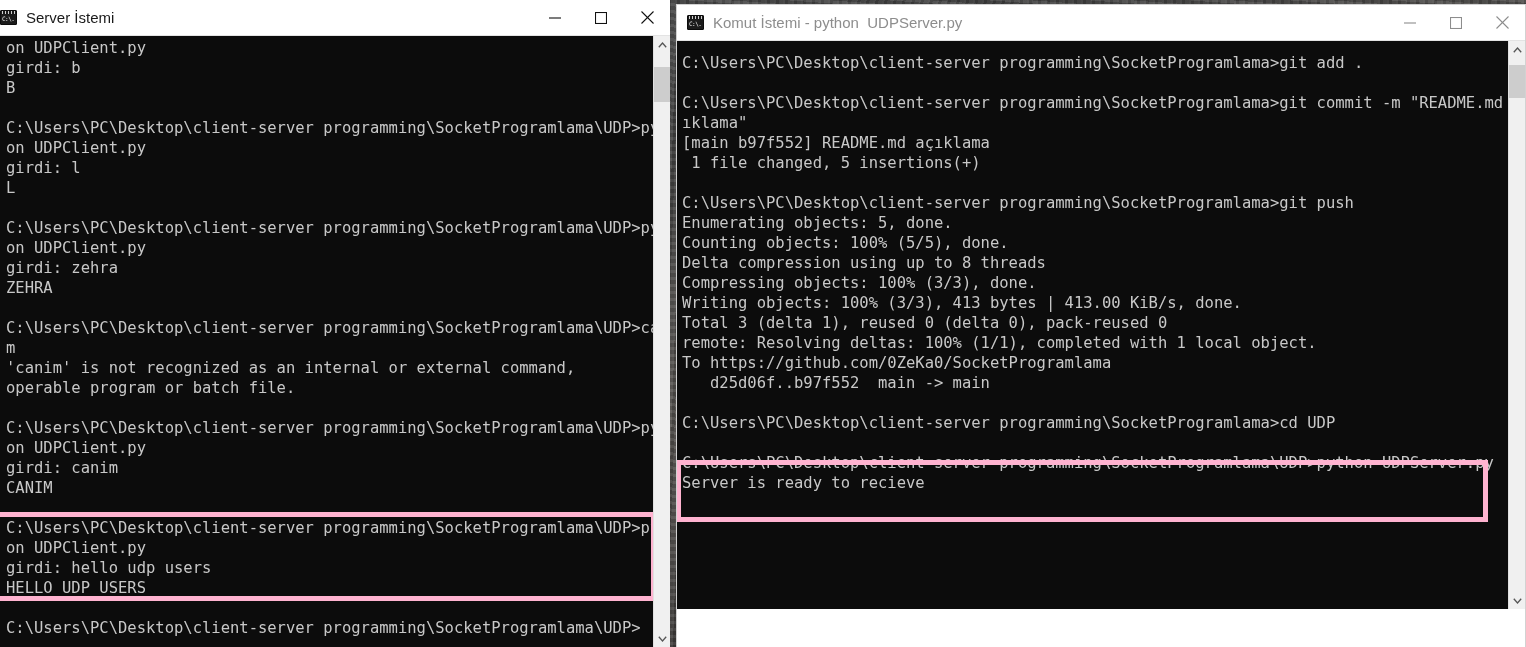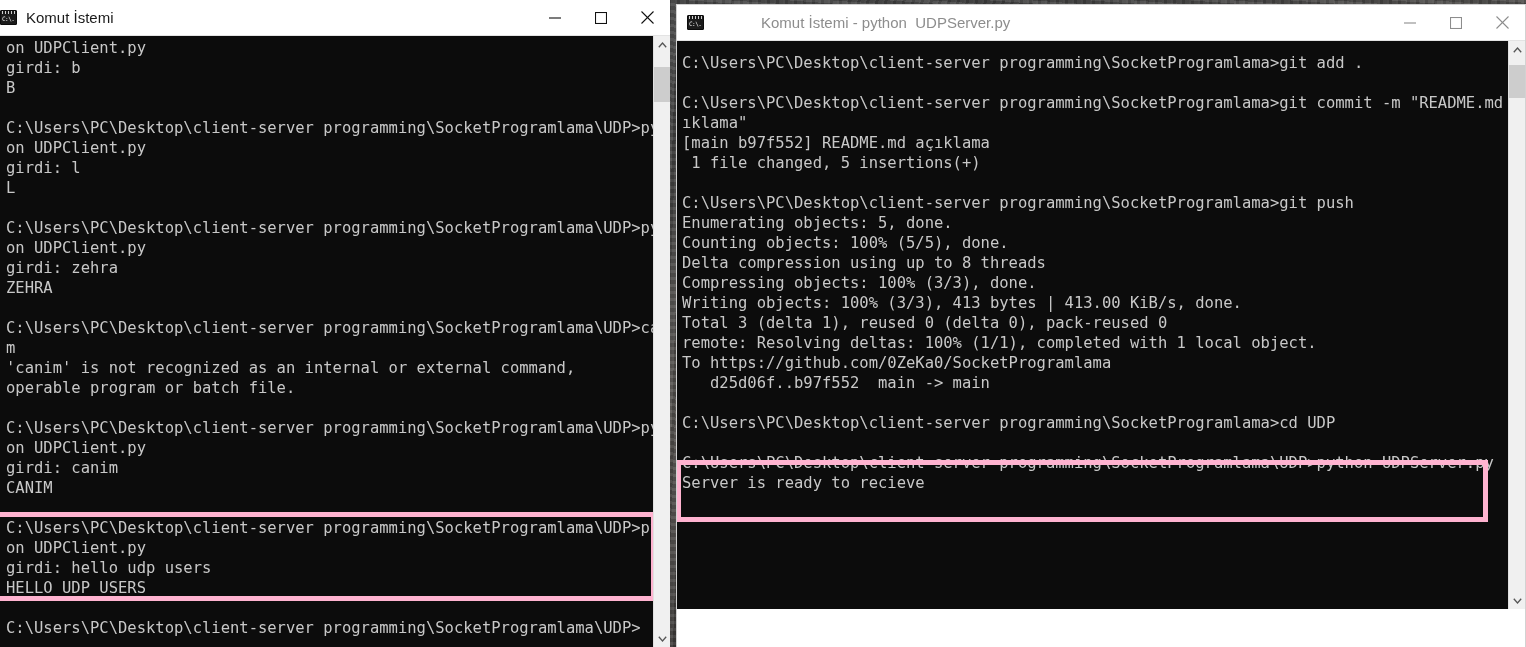--- a/index.html
+++ b/index.html
@@ -30,21 +30,21 @@
   .win-icon::before{
     content:""; position:absolute; left:1px; right:1px; top:0px; height:3px;
     background:repeating-linear-gradient(90deg,#cfcfcf 0 1px,#1b1b1b 1px 3px);
   }
   .win-icon::after{
     content:"C:\\."; position:absolute; left:1px; top:3px;
     font-family:"DejaVu Sans Mono", monospace; font-size:6px; color:#eaeaea;
     line-height:10px; letter-spacing:-.5px;
   }
   .win-title{ font-size:15px; color:#1a1a1a; white-space:pre; }
-  .win-title.inactive{ color:#8d8d8d;margin-left:48px; }
+  .win-title.inactive{ color:#8d8d8d; }
   .win-ctrls{ margin-left:auto; display:flex; height:36px; }
   .ctrl{
     width:46px; height:36px; display:flex; align-items:center; justify-content:center;
   }
   .ctrl svg{ display:block; }
   .ctrl.inactive svg *{ stroke:#8d8d8d; }
 
   .term{
     position:absolute; left:0; right:0; background:#0c0c0c;
     overflow:hidden;
@@ -87,21 +87,21 @@
 </style>
 </head>
 <body>
 
 <div id="desktop"></div>
 
 <div class="window" id="win-left">
 
   <div class="titlebar">
     <div class="win-icon"></div>
-    <div class="win-title">Komut İstemi</div>
+    <div class="win-title">Server İstemi</div>
     <div class="win-ctrls">
       <div class="ctrl">
         <svg width="12" height="12" viewBox="0 0 12 12">
             <line x1="0" y1="6" x2="12" y2="6" stroke="#111" stroke-width="1.1"></line>
           </svg>
       </div>
       <div class="ctrl">
         <svg width="12" height="12" viewBox="0 0 12 12">
             <rect x="0.5" y="0.5" width="11" height="11" fill="none" stroke="#111" stroke-width="1.1"></rect>
           </svg>

